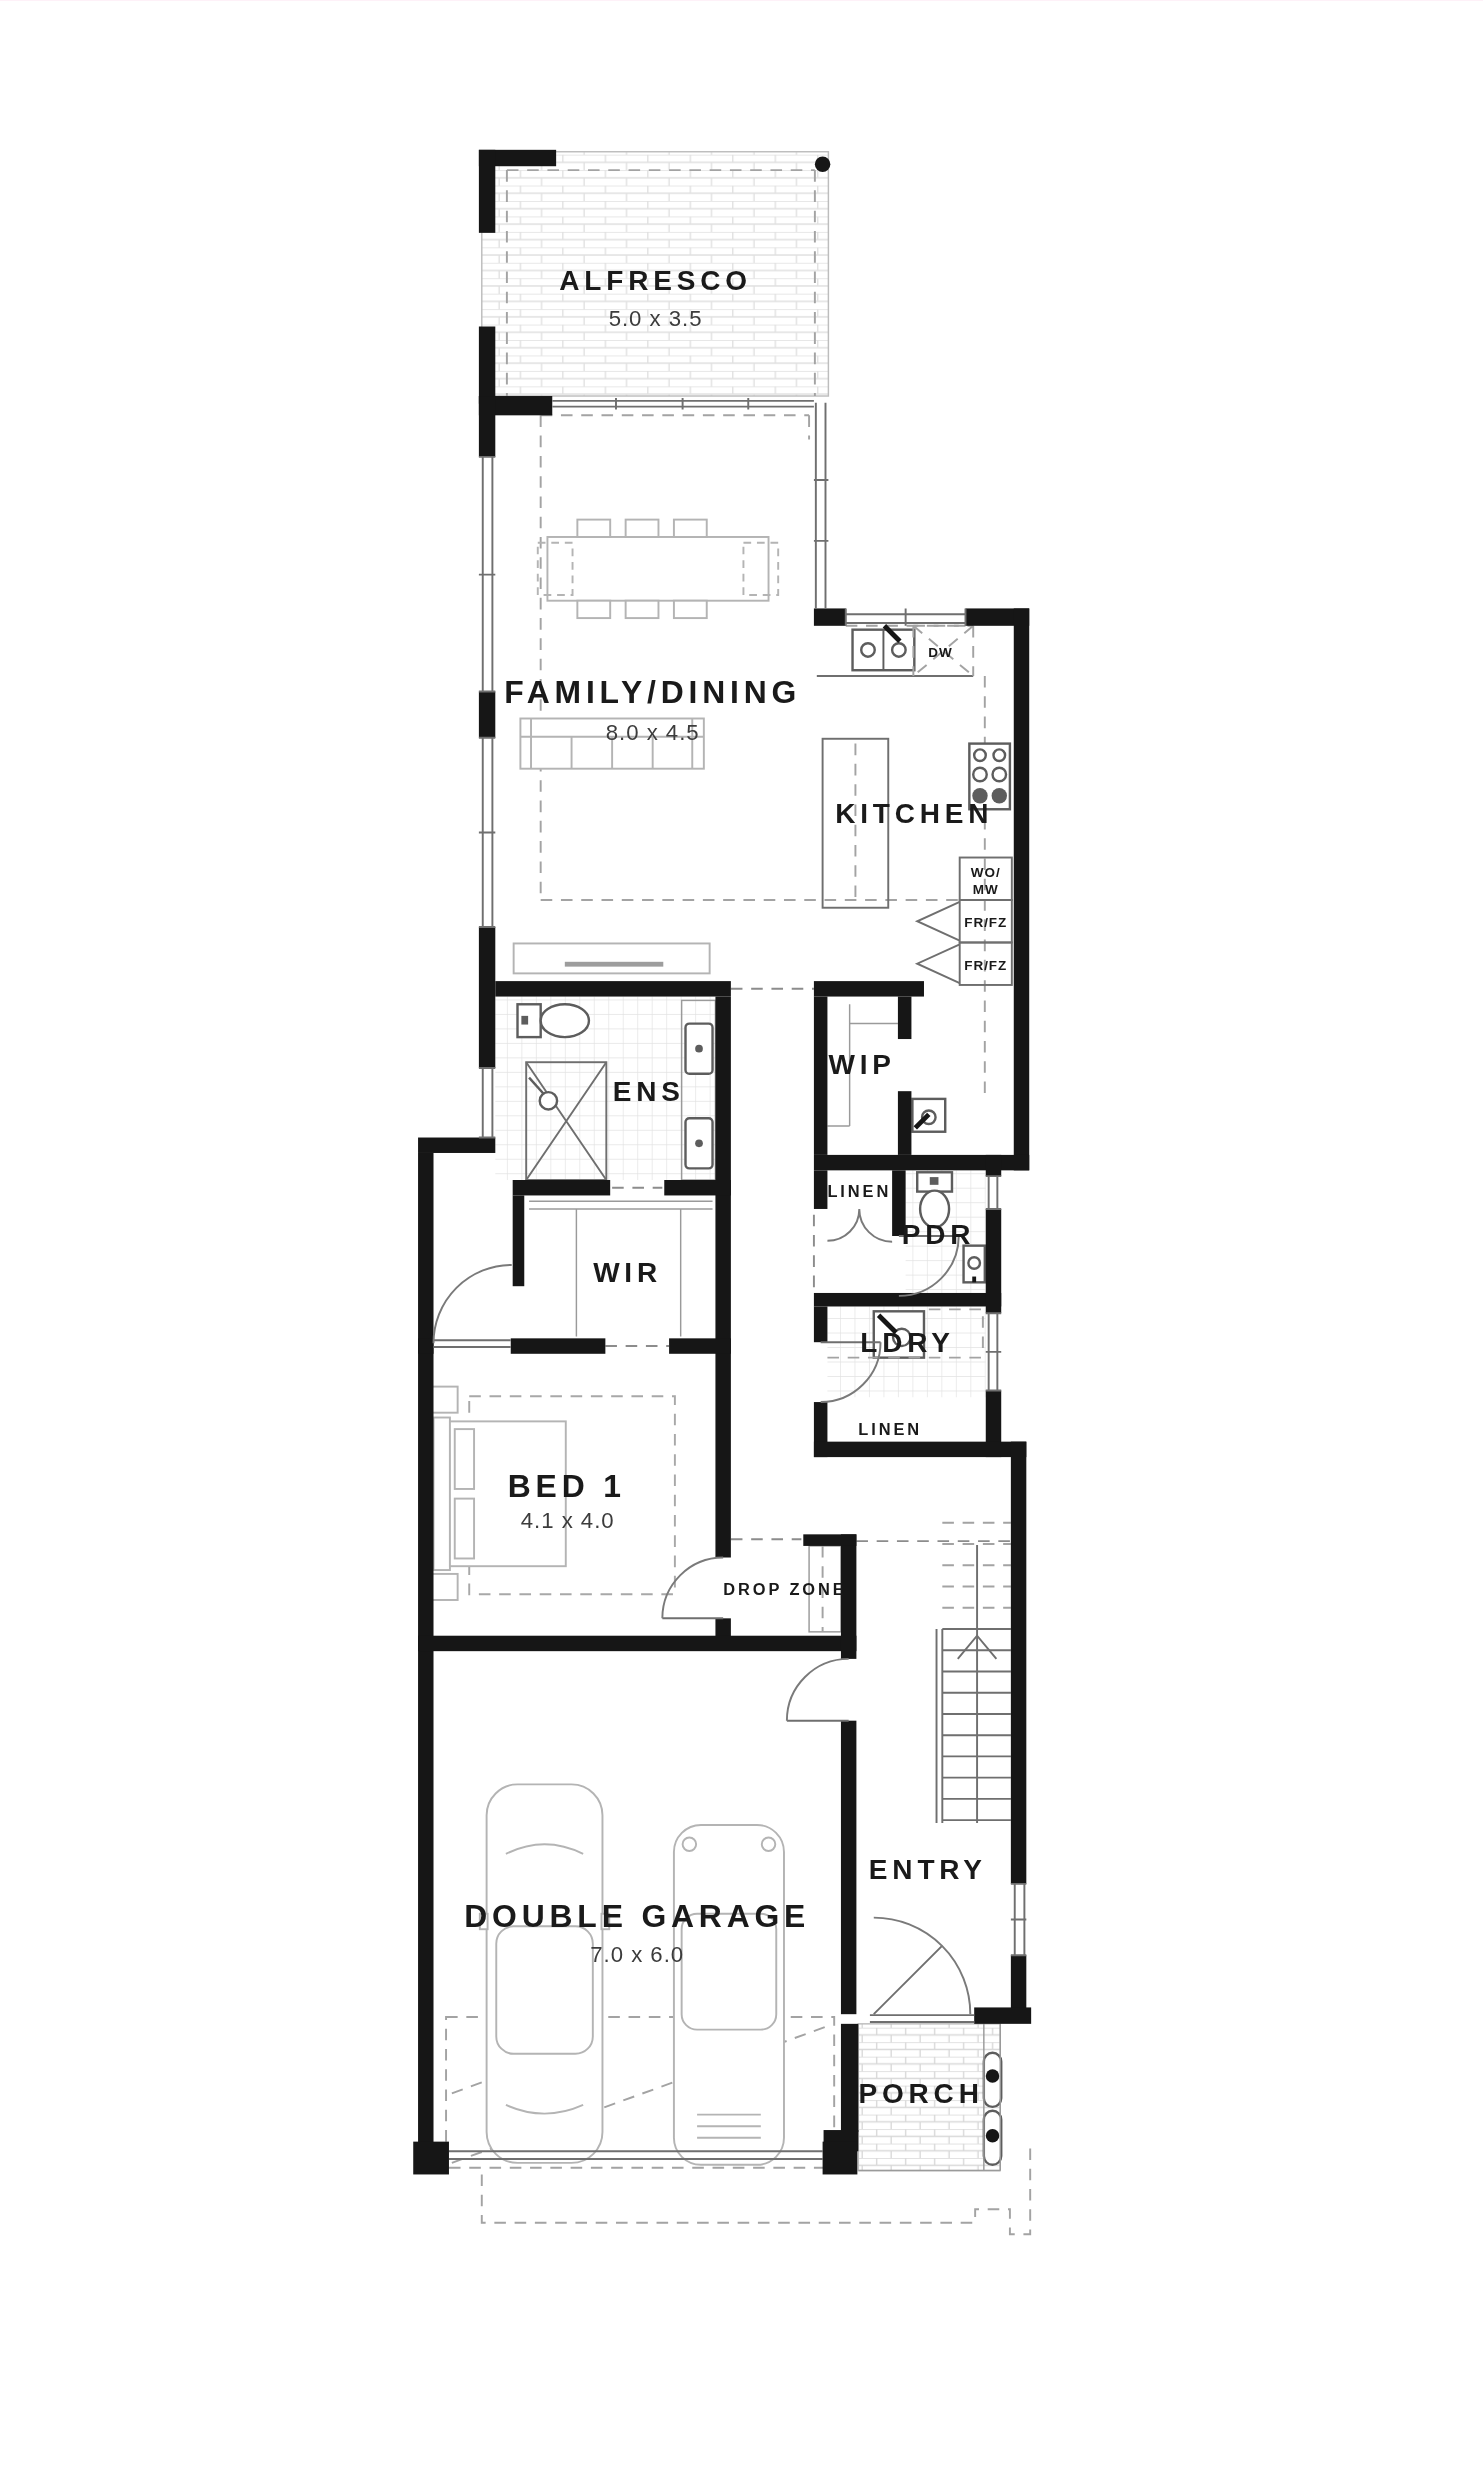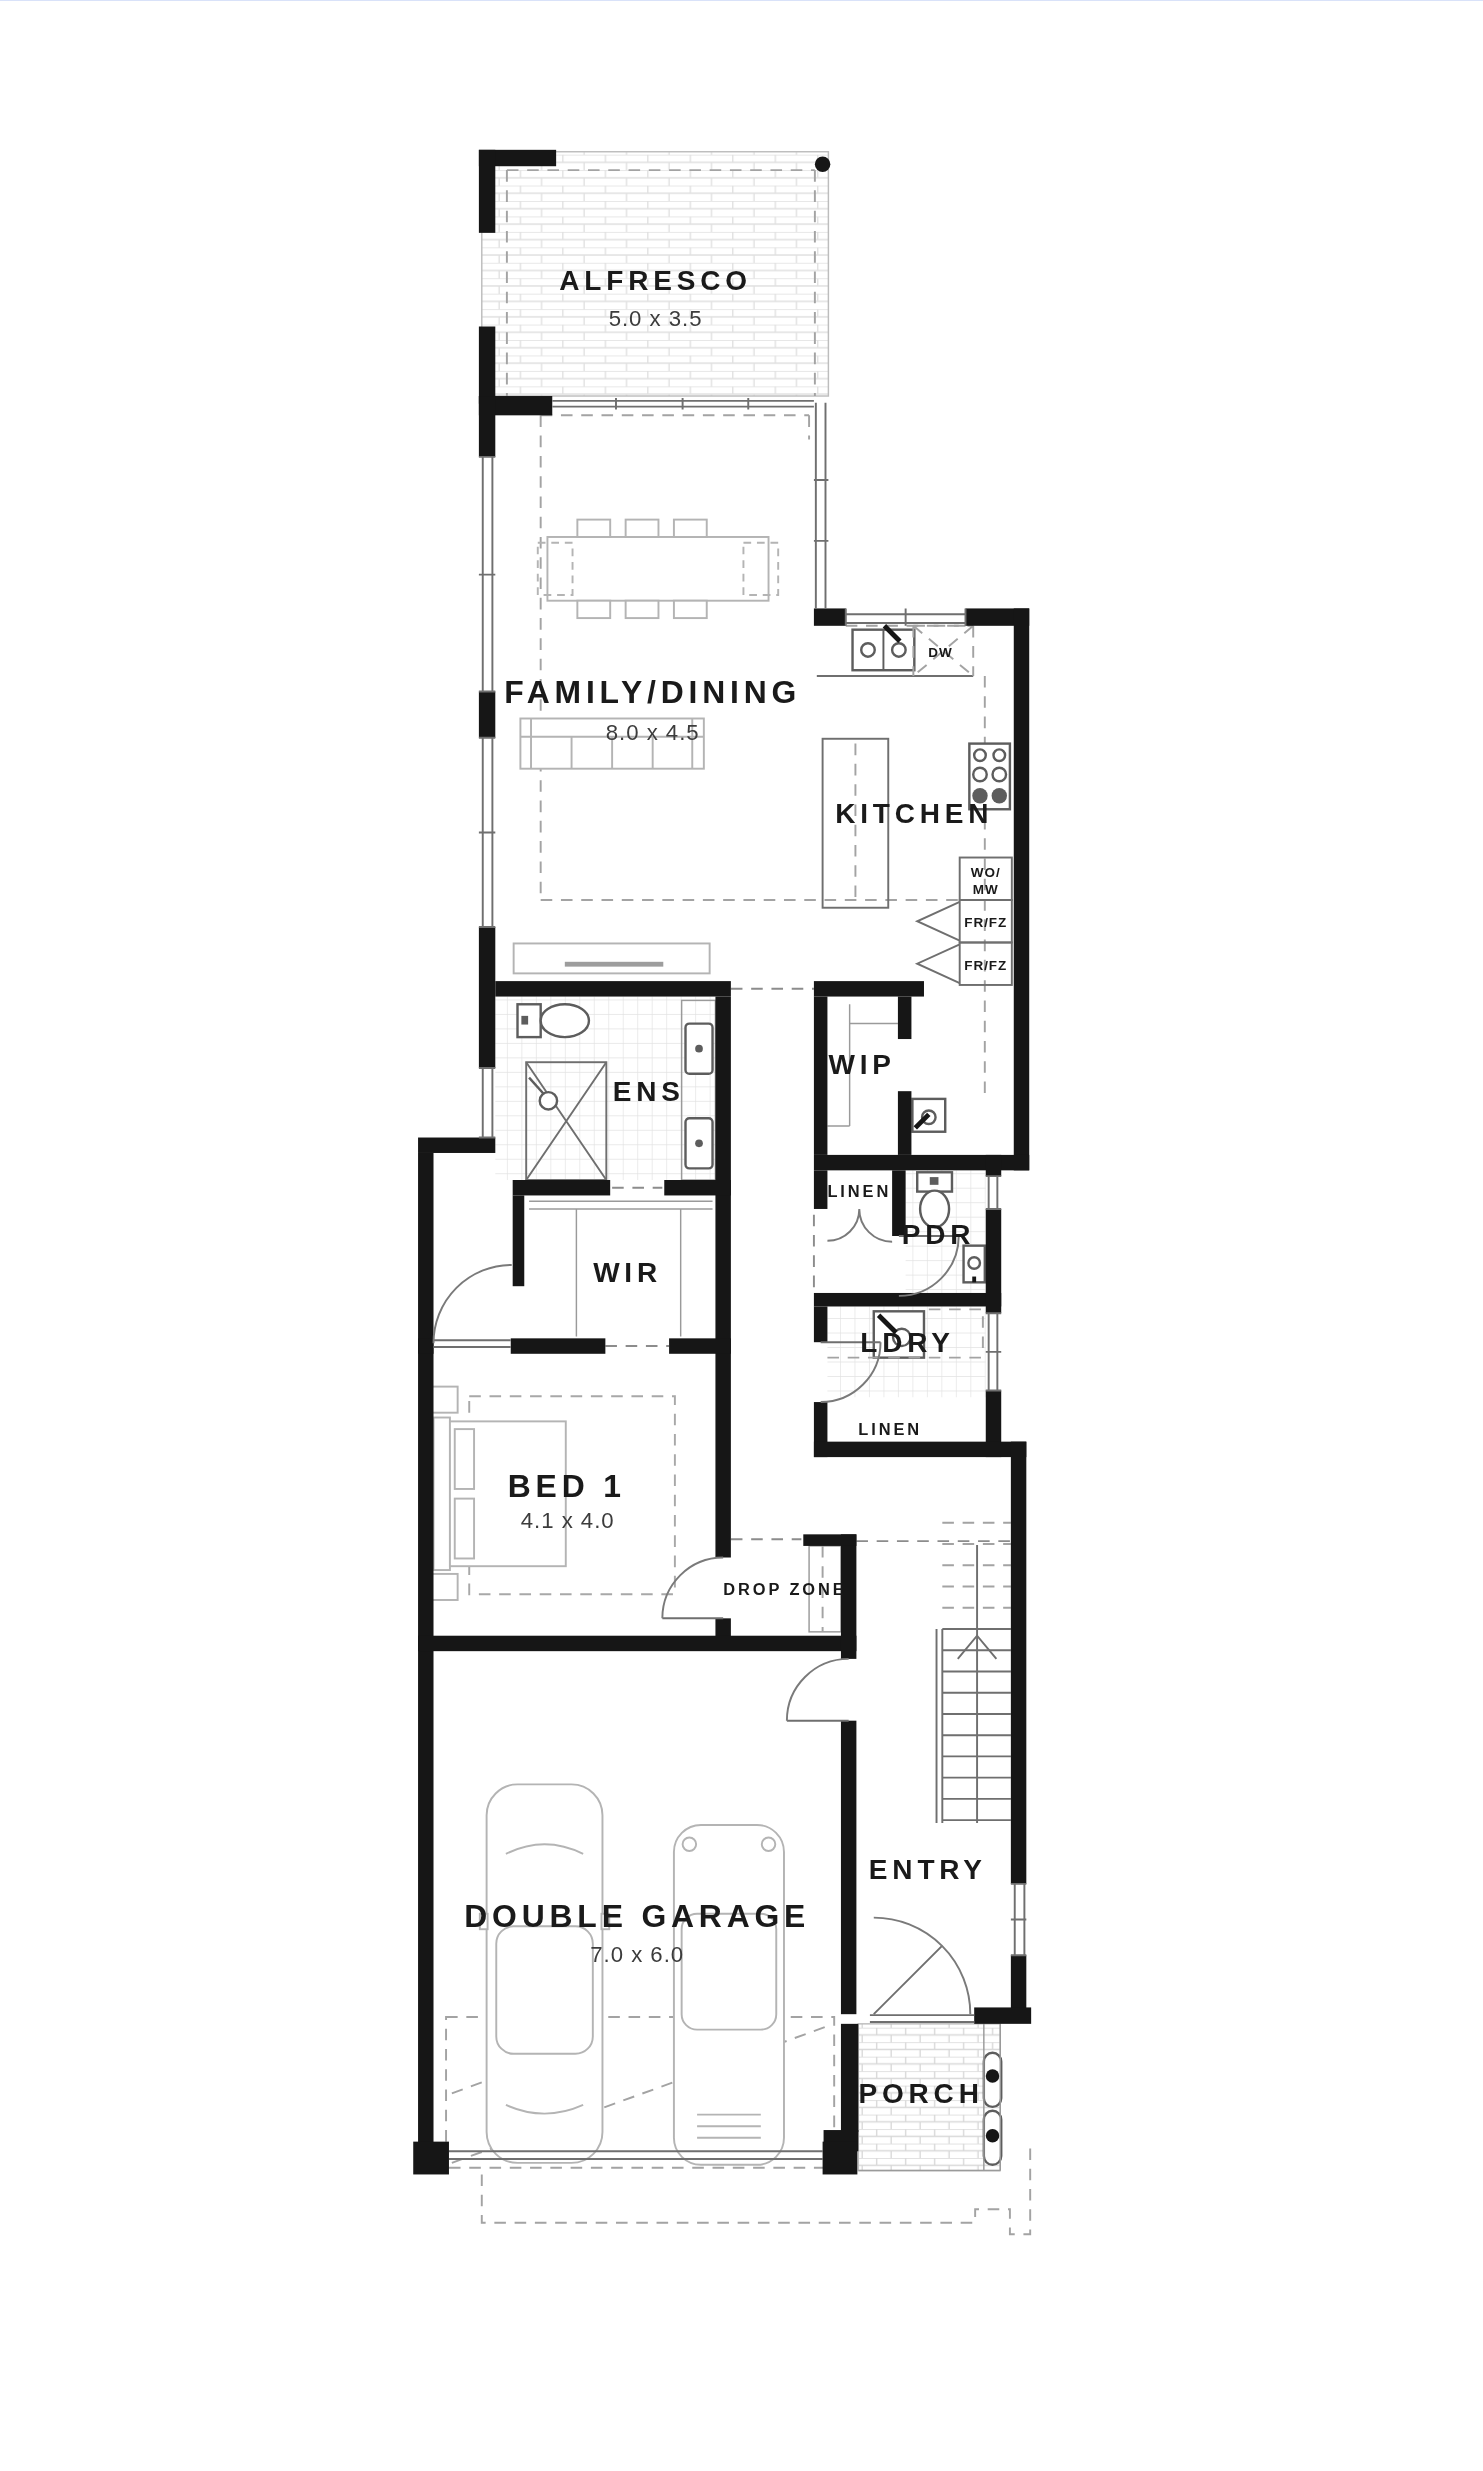--- a/index.html
+++ b/index.html
@@ -1,16 +1,16 @@
 <!DOCTYPE html>
 <html><head>
 <meta charset="utf-8">
 <style>
   html,body{margin:0;padding:0;background:#fff;}
-  .page{width:1483px;height:2396px;position:relative;background:#1d4ed8;margin:0 auto;overflow:hidden;}
+  .page{width:1483px;height:2396px;position:relative;background:#f9a8d4;margin:0 auto;overflow:hidden;}
   svg{display:block;}
   text{font-family:"Liberation Sans","DejaVu Sans",sans-serif;fill:#1a1a1a;}
   .room-label{font-weight:bold;letter-spacing:5px;font-size:29px;}
   .room-label-lg{font-weight:bold;letter-spacing:5px;font-size:33px;}
   .dim-label{font-weight:normal;letter-spacing:1px;font-size:23px;fill:#3c3c3c;}
   .small-label{font-weight:bold;letter-spacing:3px;font-size:17px;}
   .tiny-label{font-weight:bold;letter-spacing:1px;font-size:14px;}
   .wall{fill:#161616;stroke:none;}
   .thin{stroke:#6f6f6f;stroke-width:2;fill:none;}
   .thin-lt{stroke:#9a9a9a;stroke-width:1.5;fill:none;}

